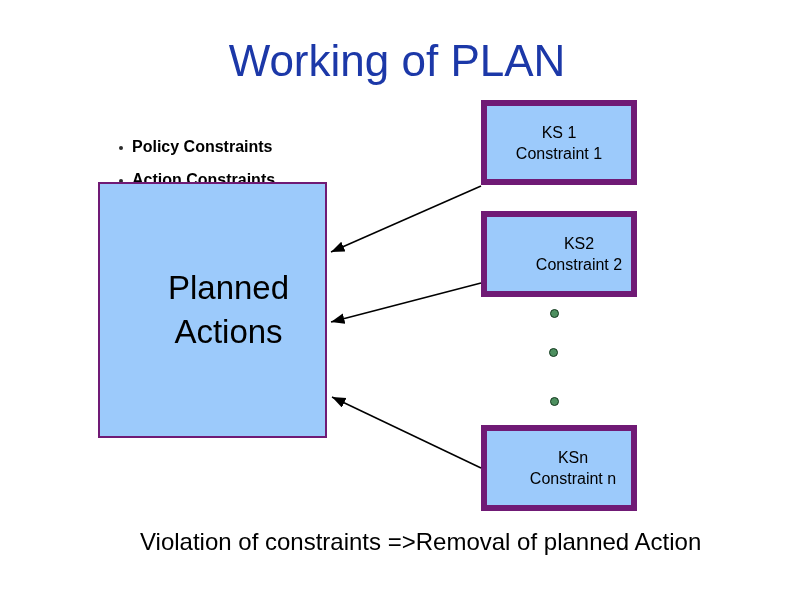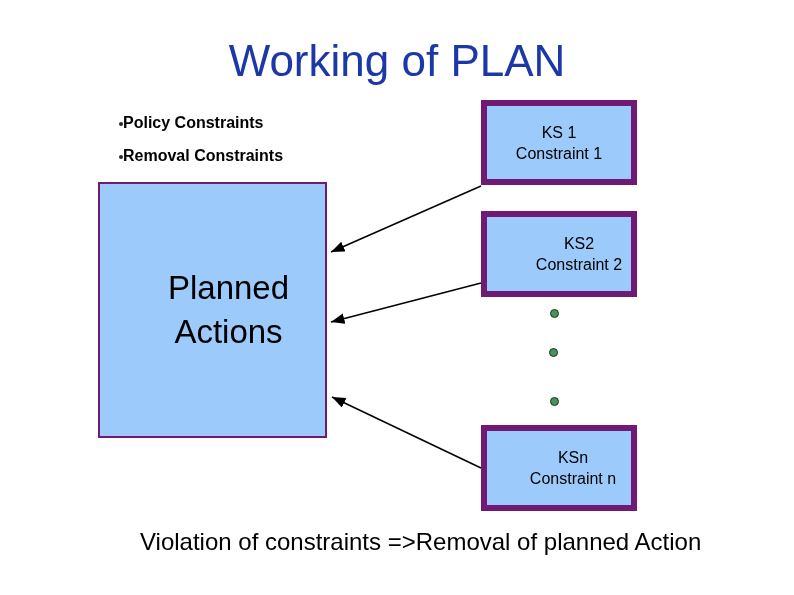--- a/index.html
+++ b/index.html
@@ -22,20 +22,22 @@
     font-size: 44px;
     line-height: 1.15;
     color: #1c38a8;
     font-weight: 400;
   }
   .bullet {
     position: absolute;
     left: 119px;
     display: flex;
     align-items: flex-start;
+    gap: 9px;
+    margin-top: 24px;
   }
   .bullet .dot {
     width: 4px;
     height: 4px;
     border-radius: 50%;
     background: #2b2b2b;
     margin-top: 9px;
     flex: 0 0 auto;
   }
   .bullet .bullet-label {
@@ -108,21 +110,21 @@
 
   <div class="title">Working of PLAN</div>
 
   <div class="bullet bullet-1">
     <span class="dot"></span>
     <span class="bullet-label">Policy Constraints</span>
   </div>
 
   <div class="bullet bullet-2">
     <span class="dot"></span>
-    <span class="bullet-label">Removal Constraints</span>
+    <span class="bullet-label">Action Constraints</span>
   </div>
 
   <div class="box planned-box">
     <span class="planned-label">Planned
 Actions</span>
   </div>
 
   <div class="box ks-box ks-box-1">
     <span>KS 1</span>
     <span>Constraint 1</span>

